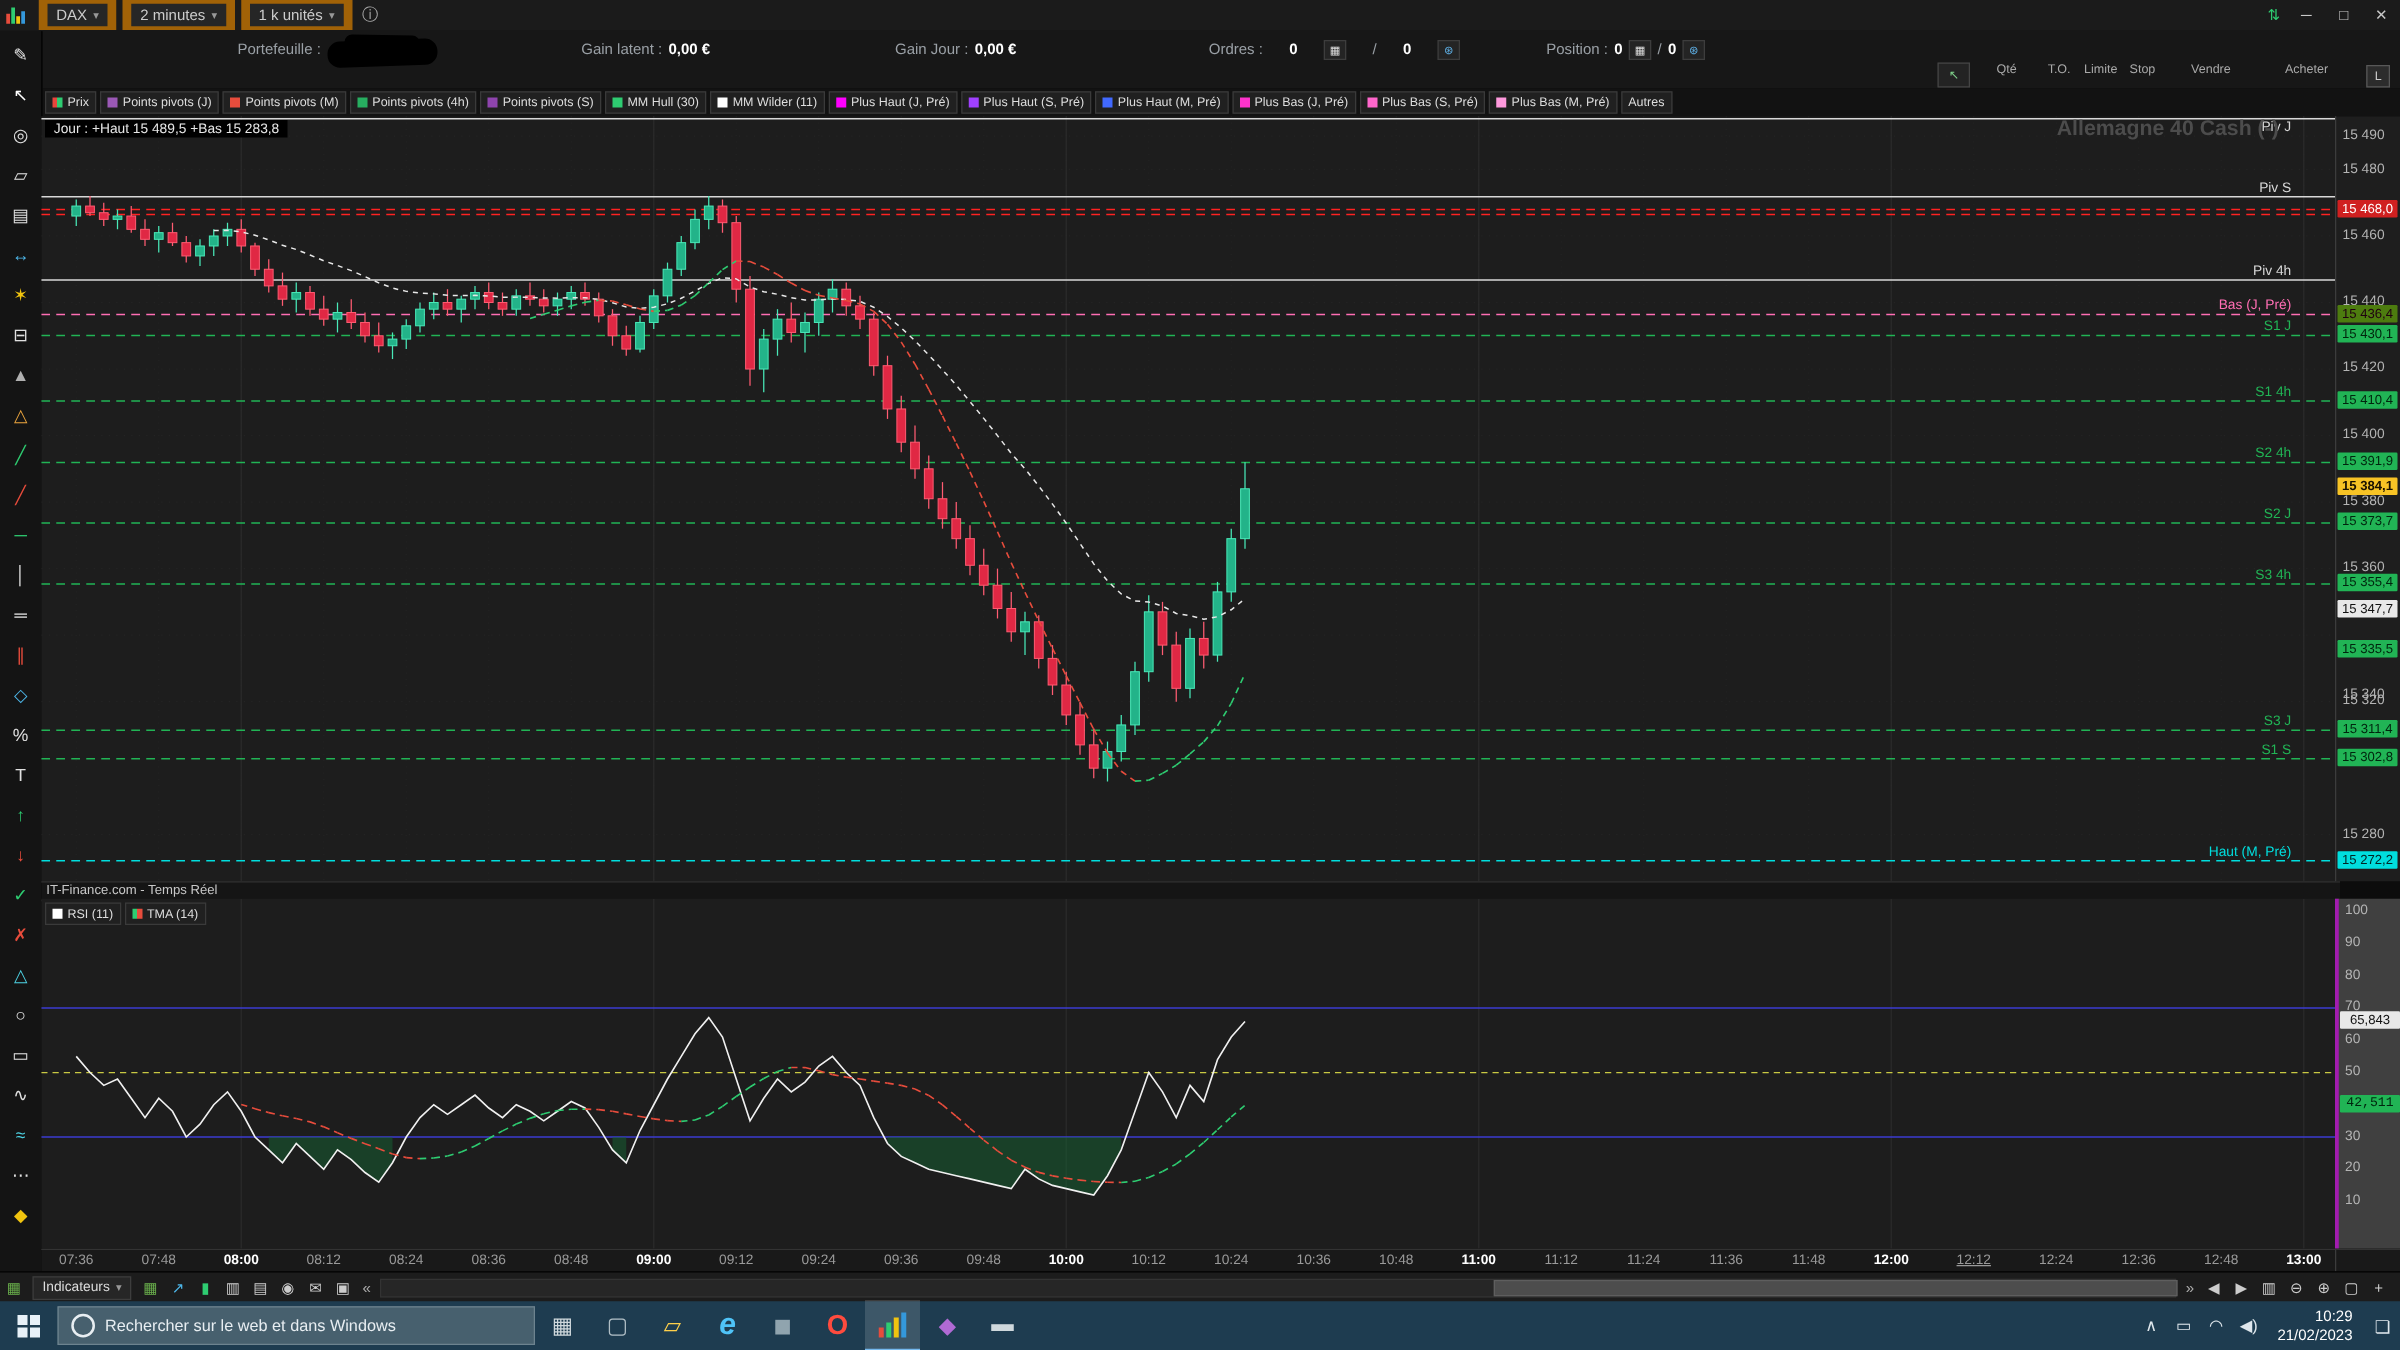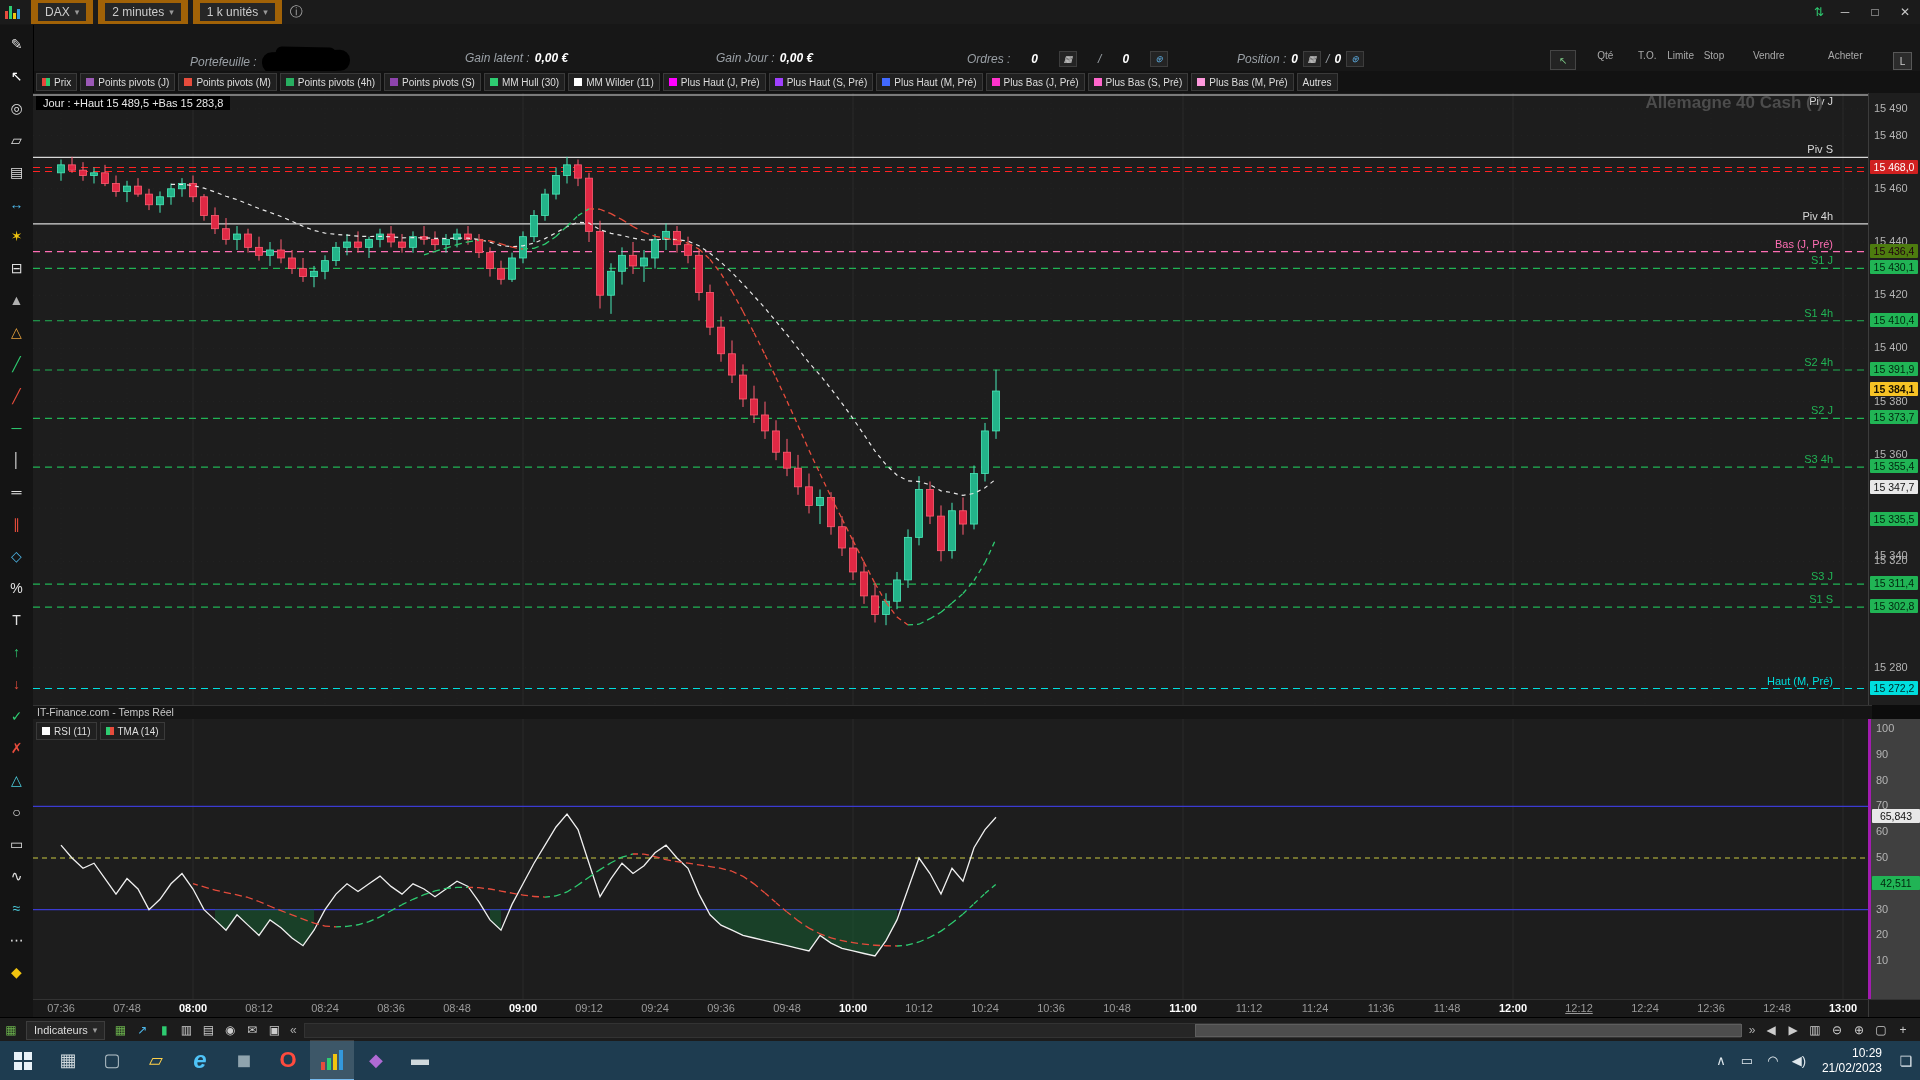--- a/index.html
+++ b/index.html
@@ -19,21 +19,21 @@
   .tb-select{display:flex;align-items:center;gap:5px;background:#262626;border:7px solid #a16207;
              border-radius:2px;padding:1px 7px;margin-left:5px;height:16px;}
   .caret{font-size:9px;color:#999;}
   .tb-icon{margin-left:8px;color:#aaa;font-size:13px;}
   #title-spacer{flex:1;}
   .win-btn{width:30px;height:24px;display:flex;align-items:center;justify-content:center;color:#c8c8c8;font-size:12px;}
   #link-icon{color:#2ecc71;font-size:12px;margin-right:6px;}
 
   
   #trade-bar{left:0;top:24px;width:1920px;height:47px;background:#171717;border-bottom:1px solid #000;}
-  .tgroup{position:absolute;top:27px;font-size:12px;color:#9aa0a6;display:flex;align-items:center;gap:5px;font-style:italic;}
+  .tgroup{position:absolute;top:8px;font-size:12px;color:#9aa0a6;display:flex;gap:5px;}
   .tgroup b{color:#fff;font-weight:bold;}
   .blob{width:88px;height:21px;background:#000;border-radius:10px;transform:rotate(-2deg);position:relative;}
   .blob:after{content:"";position:absolute;left:14px;top:-4px;width:60px;height:12px;background:#000;border-radius:8px;transform:rotate(3deg);}
   .mini-ic{display:inline-flex;align-items:center;justify-content:center;width:16px;height:14px;
            background:#242424;border:1px solid #3d3d3d;font-size:9px;color:#ddd;}
   .mini-ic.blue{color:#5dade2;}
 
   
   #order-panel{position:absolute;right:40px;top:26px;height:44px;display:flex;gap:7px;align-items:stretch;}
   .op-col{display:flex;flex-direction:column;align-items:center;justify-content:space-between;font-size:10px;color:#a9a9a9;}
@@ -754,21 +754,21 @@
     <div class="tick" style="top: 28.8px;">90</div>
     <div class="tick" style="top: 54.6px;">80</div>
     <div class="tick" style="top: 80.4px;">70</div>
     <div class="tick" style="top: 106.2px;">60</div>
     <div class="tick" style="top: 132px;">50</div>
     <div class="tick" style="top: 157.8px;">40</div>
     <div class="tick" style="top: 183.6px;">30</div>
     <div class="tick" style="top: 209.4px;">20</div>
     <div class="tick" style="top: 235.2px;">10</div>
     <div class="pbox" style="top: 90.236px; background: rgb(232, 232, 232); color: rgb(17, 17, 17);">65,843</div>
-    <div class="pbox" style="top: 157.179px; background: rgb(33, 180, 85); color: rgb(0, 37, 14);">42,511</div>
+    <div class="pbox" style="top: 157.179px; background: rgb(33, 180, 85); color: rgb(0, 37, 14); font-family: Liberation Mono, monospace;">42,511</div>
   </div>
 
 <div id="time-axis" class="abs">
     <div class="tlabel" style="left: 28px;">07:36</div>
     <div class="tlabel" style="left: 94px;">07:48</div>
     <div class="tlabel bold" style="left: 160px;">08:00</div>
     <div class="tlabel" style="left: 226px;">08:12</div>
     <div class="tlabel" style="left: 292px;">08:24</div>
     <div class="tlabel" style="left: 358px;">08:36</div>
     <div class="tlabel" style="left: 424px;">08:48</div>
@@ -830,20 +830,24 @@
 
 <div id="taskbar" class="abs">
   <div id="start-btn">
     <span class="win-logo">
         <i></i>
         <i></i>
         <i></i>
         <i></i>
       </span>
   </div>
+  <div id="search-box">
+    <span id="search-circle"></span>
+    <span>Rechercher sur le web et dans Windows</span>
+  </div>
   <div id="tb-apps" style="display:flex;">
       <div class="tb-app" style="color: rgb(207, 216, 220);">▦</div>
       <div class="tb-app" style="color: rgb(176, 190, 197);">▢</div>
       <div class="tb-app" style="color: rgb(255, 208, 74);">▱</div>
       <div class="tb-app" style="color: rgb(79, 195, 247); font-style: italic; font-weight: bold; font-size: 24px;">e</div>
       <div class="tb-app" style="color: rgb(144, 164, 174);">◼</div>
       <div class="tb-app" style="color: rgb(255, 75, 62); font-weight: bold; font-size: 22px;">O</div>
       <div class="tb-app active">
         <span class="tb-bars">
           <i style="background: rgb(231, 76, 60); height: 8px;"></i>

